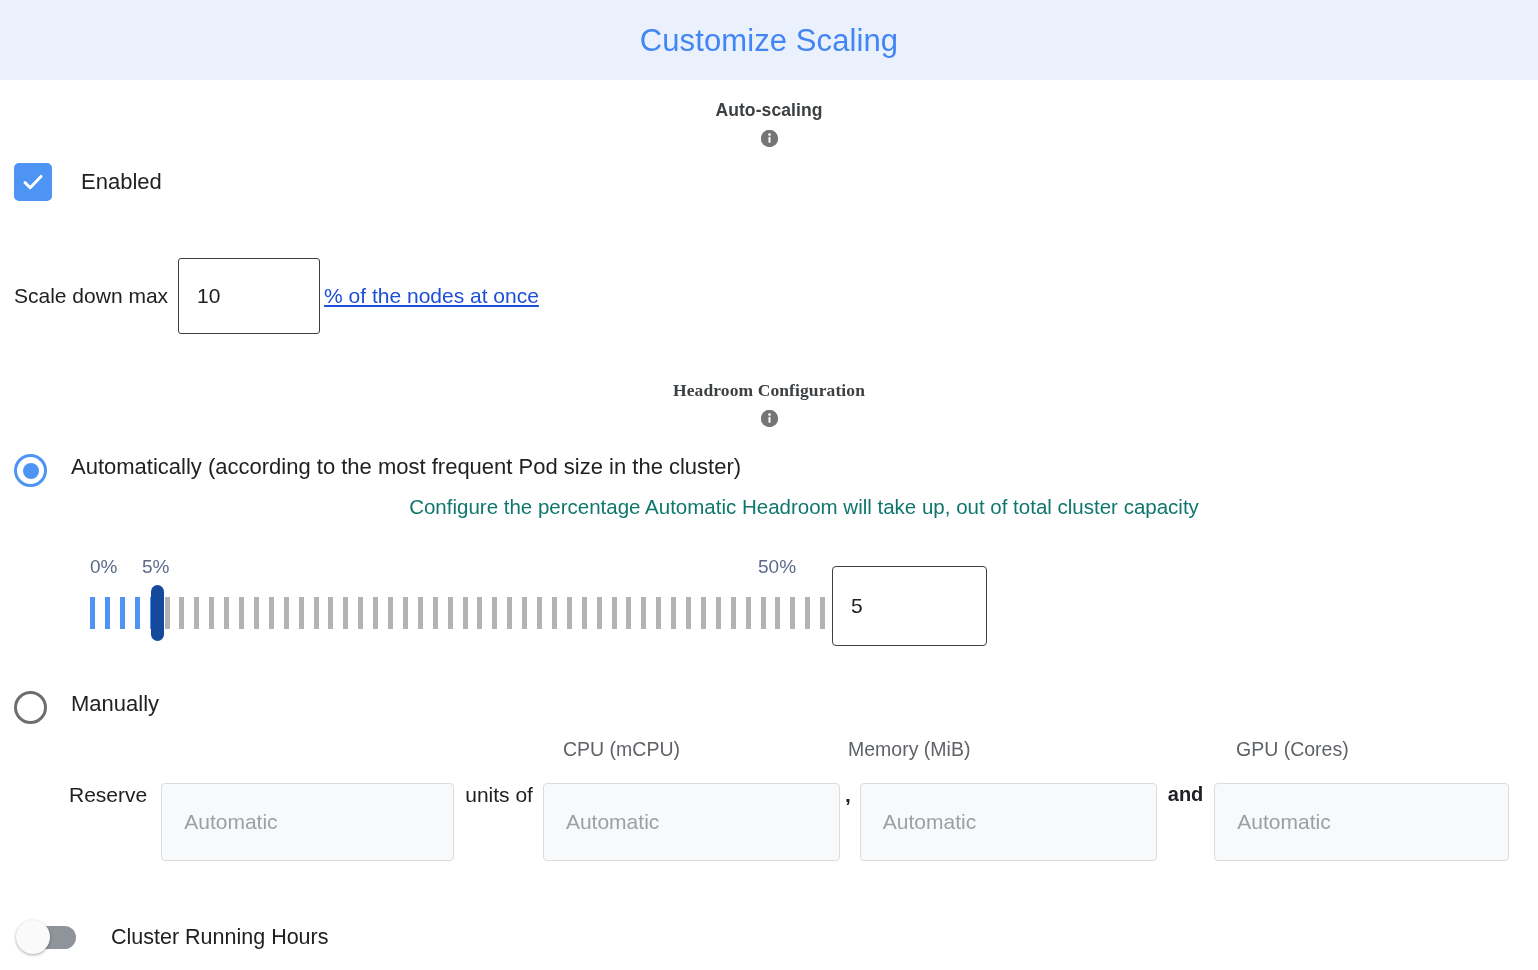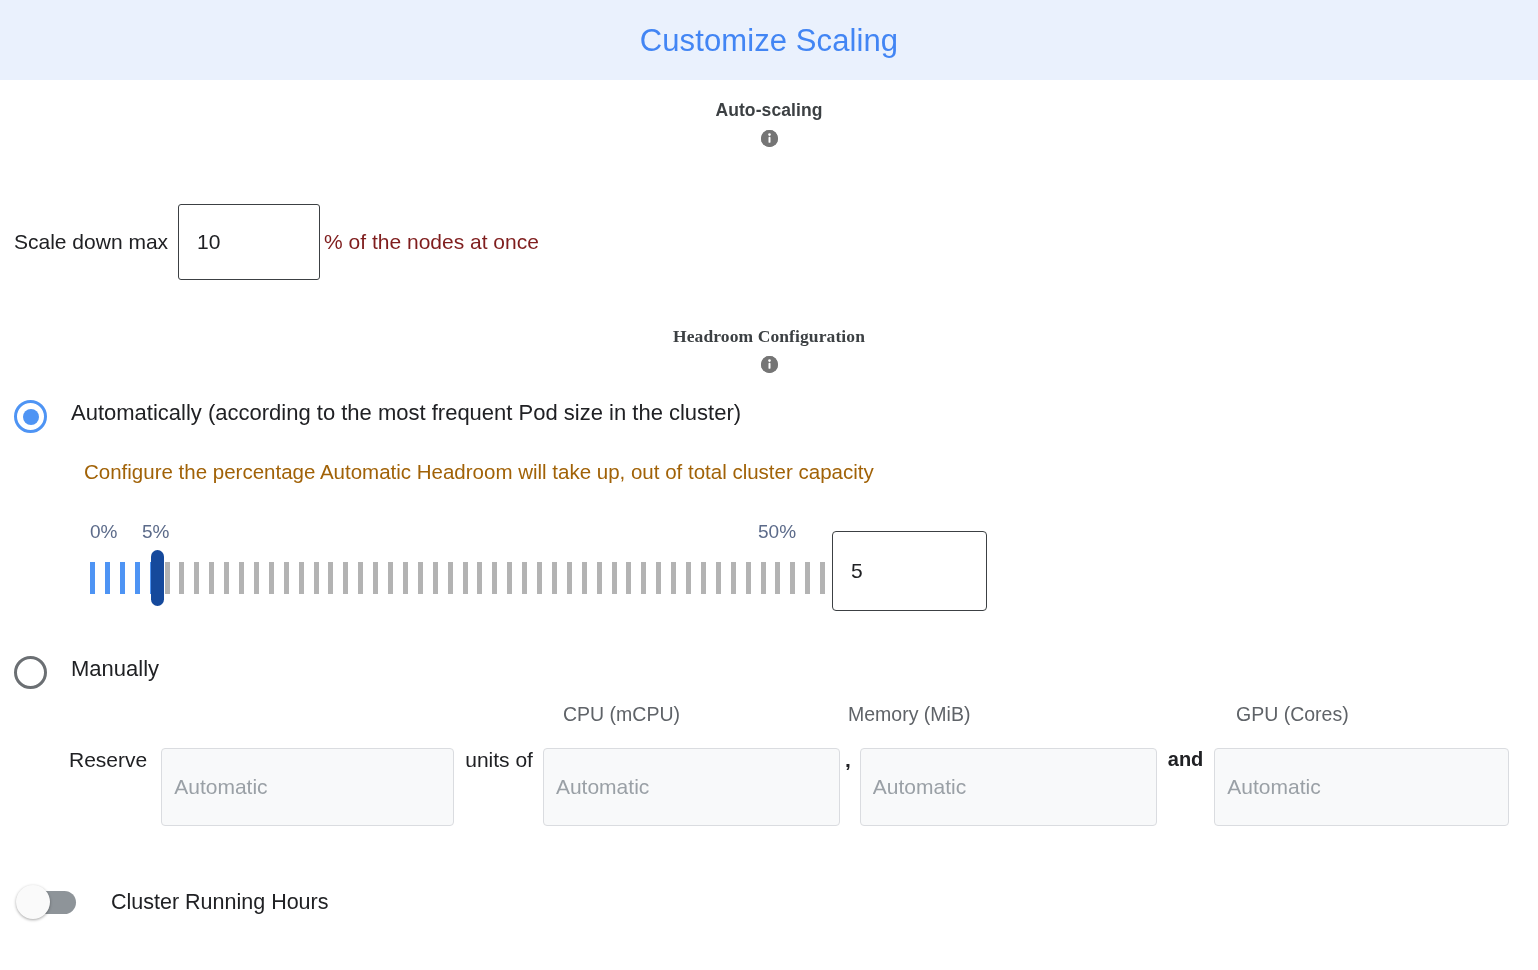--- a/index.html
+++ b/index.html
@@ -115,22 +115,23 @@
     background: #ffffff;
     font-family: "Liberation Sans", sans-serif;
     font-size: 21px;
     color: #202124;
     padding: 0 18px;
     margin-left: 10px;
     outline: none;
   }
   .scale-suffix {
     font-size: 21px;
-    color: #7f1d1d;
+    color: #1d4ed8;
     margin-left: 4px;
+    text-decoration: underline;
   }
 
   
   #headroom-head { margin-top: 46px; font-family: Liberation Serif, serif; }
 
   .radio-row {
     display: flex;
     margin-top: 27px;
   }
   .radio {
@@ -156,23 +157,24 @@
   .radio.off {
     border: 3.4px solid #6b6f73;
   }
   .radio-label {
     margin-left: 24px;
     font-size: 22px;
     color: #202124;
   }
   .radio-desc {
     margin-left: 70px;
-    margin-top: 27px;
+    margin-top: 8px;
     font-size: 20.5px;
-    color: #a16207;
+    color: #0f766e;
+    text-align: center;
   }
 
   
   .slider-area {
     margin-top: 37px;
     position: relative;
     height: 90px;
   }
   .slider-ticklabels {
     position: relative;
@@ -267,21 +269,21 @@
     white-space: nowrap;
   }
   .auto-input {
     height: 78px;
     border: 1.4px solid #dadce0;
     border-radius: 4px;
     background: #f8f9fa;
     font-family: "Liberation Sans", sans-serif;
     font-size: 21px;
     color: #202124;
-    padding: 0 12px;
+    padding: 0 22px;
     outline: none;
   }
   .auto-input::placeholder { color: #9aa0a6; }
   #reserve-units-input { width: 293px; margin-left: 14px; }
   #units-of-word { margin-left: 11px; }
   #cpu-input { width: 297px; margin-left: 10px; }
   #comma-sep { margin-left: 5px; font-weight: bold; }
   #memory-input { width: 297px; margin-left: 9px; }
   #and-word { margin-left: 11px; font-weight: bold; font-size: 20px;}
   #gpu-input { width: 295px; margin-left: 11px; }
@@ -338,20 +340,28 @@
     <span class="section-title">Auto-scaling</span>
     <span class="info-icon">
       <svg width="17" height="17" viewBox="0 0 17 17" aria-hidden="true">
         <circle cx="8.5" cy="8.5" r="8.5" fill="#757575"></circle>
         <circle cx="8.5" cy="4.6" r="1.3" fill="#ffffff"></circle>
         <rect x="7.5" y="6.8" width="2" height="6" rx="0.9" fill="#ffffff"></rect>
       </svg>
     </span>
   </div>
 
+  <div class="check-row">
+    <span class="checkbox">
+      <svg width="26" height="26" viewBox="0 0 26 26" aria-hidden="true">
+        <path d="M5 13.6 L10.2 18.8 L21 7.4" fill="none" stroke="#ffffff" stroke-width="2.9" stroke-linecap="round" stroke-linejoin="round"></path>
+      </svg>
+    </span>
+    <span class="check-label">Enabled</span>
+  </div>
 
   <div class="scale-row">
     <span class="scale-label">Scale down max</span>
     <input class="num-input" id="scale-down-input" type="text" value="10" style="">
     <span class="scale-suffix">% of the nodes at once</span>
   </div>
 
   <div class="section-head" id="headroom-head">
     <span class="section-title">Headroom Configuration</span>
     <span class="info-icon">

